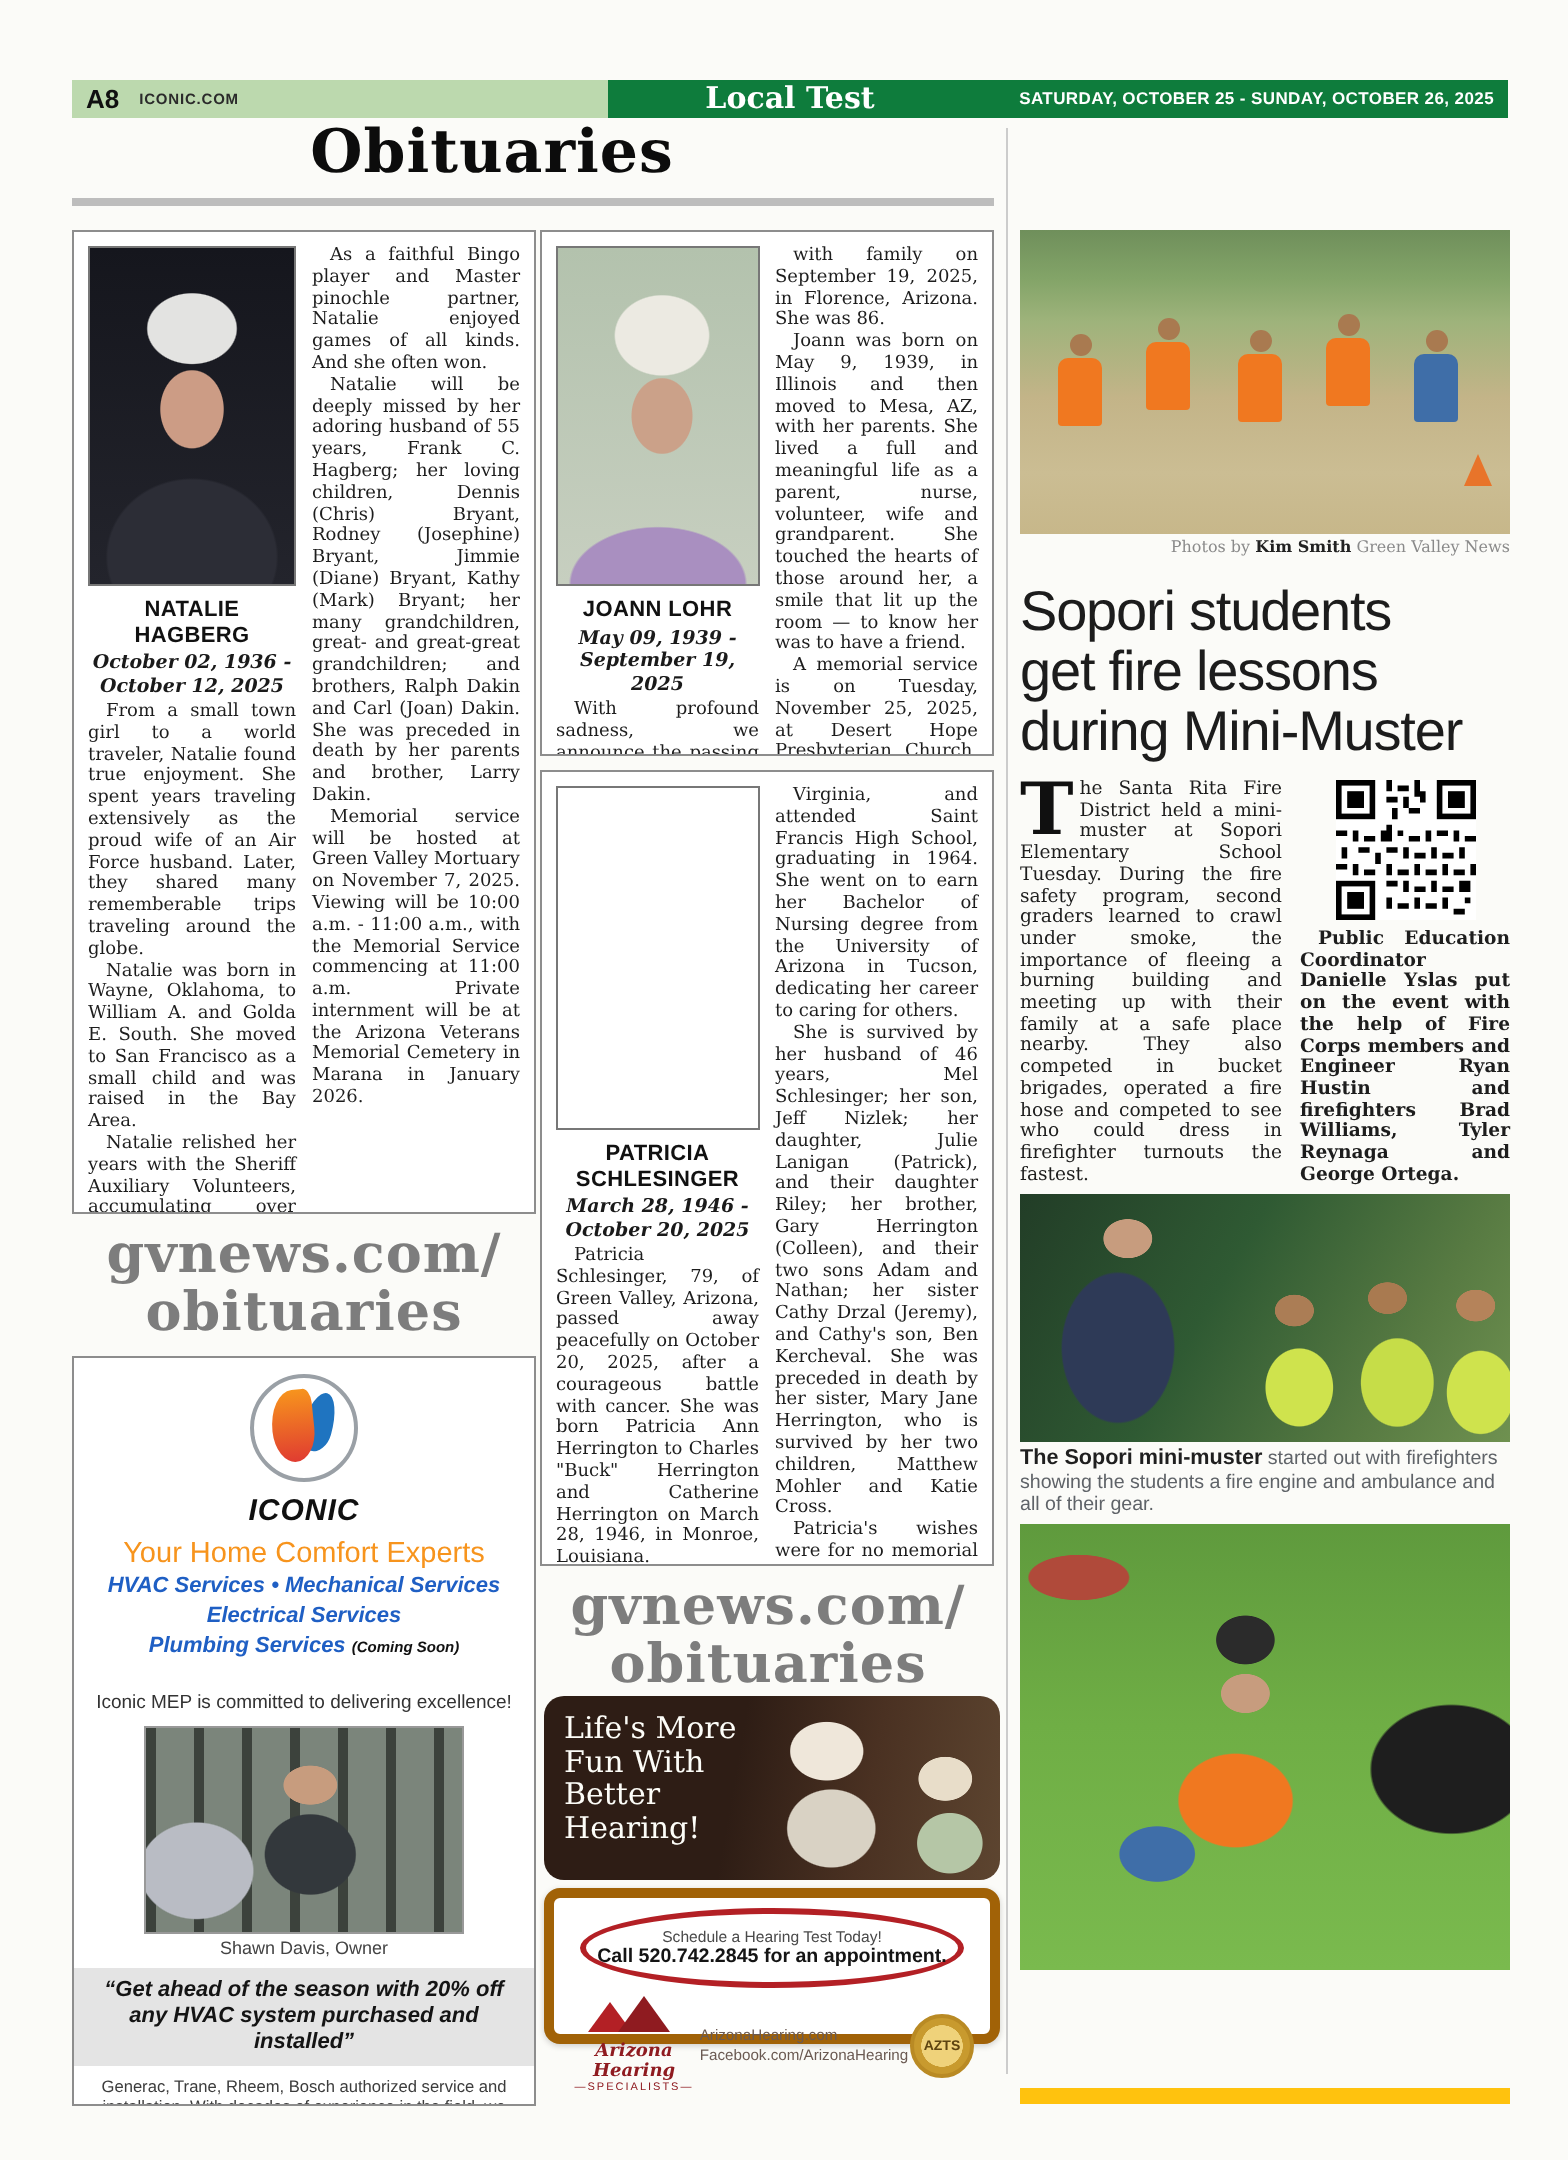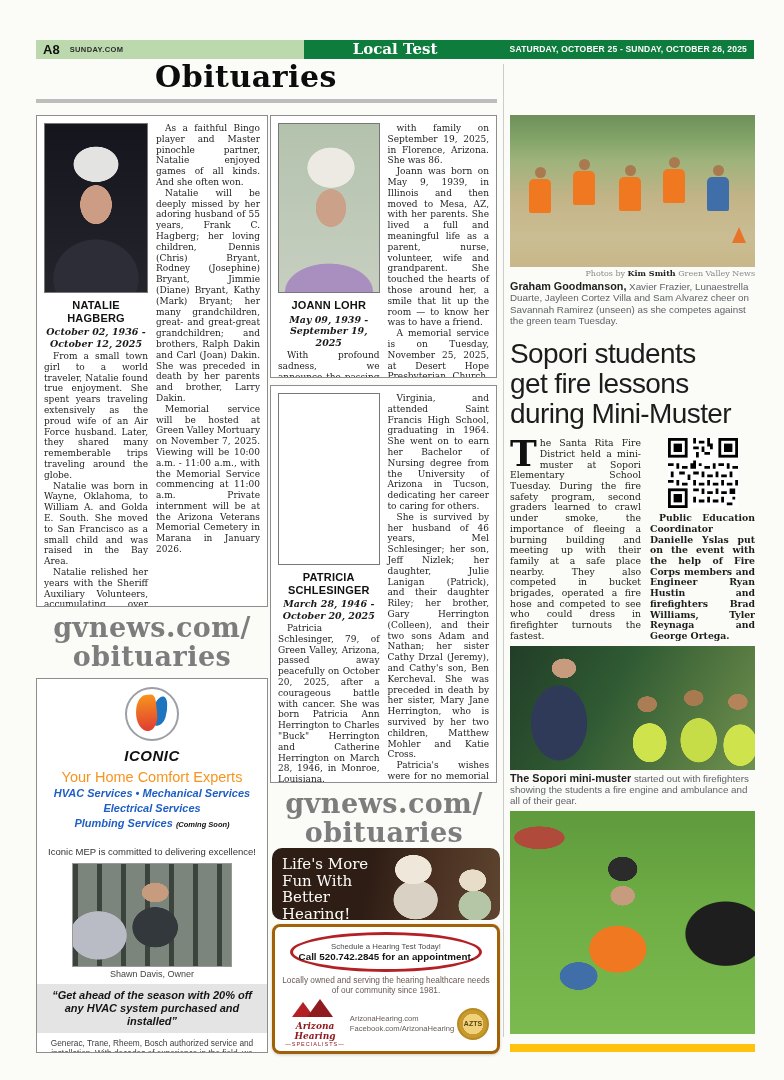--- a/index.html
+++ b/index.html
@@ -71,28 +71,28 @@
       radial-gradient(40px 34px at 16% 70%, #b9bcc4 0 70%, transparent 72%),
       repeating-linear-gradient(90deg,#3c423c 0 5px,#7b857b 5px 24px),
       linear-gradient(#8d9a86,#97917f);}
   .ic-owner{font:400 9px/11px "Liberation Sans",sans-serif;color:#444;margin-top:2px;}
   .ic-quote{background:#e4e4e4;margin-top:4px;padding:5px 6px;
             font:italic 700 11px/13px "Liberation Sans",sans-serif;color:#141414;}
   .ic-details{font:400 8.3px/10px "Liberation Sans",sans-serif;color:#3c3c3c;margin:5px 8px 0;}
   .ic-phone{font:400 8.8px/11px "Liberation Sans",sans-serif;color:#e8402a;margin-top:4px;}
   
   .hear{position:absolute;left:272px;top:848px;width:228px;height:204px;}
-  .hear-top{height:72px;border-radius:10px;position:relative;overflow:hidden;background:
+  .hear-top{height:92px;border-radius:10px;position:relative;overflow:hidden;background:
       radial-gradient(30px 24px at 62% 30%, #efe7da 0 60%, transparent 62%),
       radial-gradient(34px 30px at 63% 72%, #d9d2c4 0 64%, transparent 66%),
       radial-gradient(22px 18px at 88% 45%, #e8ddc9 0 60%, transparent 62%),
       radial-gradient(26px 24px at 89% 80%, #b5c6a6 0 62%, transparent 64%),
       linear-gradient(100deg,#2e1d15 0 42%,#4a3122 70%,#5d4530 100%);}
   .hear-head{position:absolute;left:10px;top:8px;font:400 15px/16.5px "DejaVu Serif",serif;color:#fdfdf8;}
-  .hear-card{margin-top:4px;height:130px;background:#fff;border:3px solid #a16207;border-radius:8px;
+  .hear-card{margin-top:4px;height:78px;background:#fff;border:5px solid #a16207;border-radius:8px;
              box-shadow:0 1px 3px rgba(0,0,0,.18);box-sizing:border-box;padding:5px 6px;text-align:center;}
   .hear-oval{width:186px;height:34px;margin:0 auto;border:3px solid #b32025;border-radius:50%;
              display:flex;flex-direction:column;align-items:center;justify-content:center;}
   .hear-cta1{font:400 7.8px/9px "Liberation Sans",sans-serif;color:#4a4a4a;}
   .hear-cta2{font:700 9.8px/11px "Liberation Sans",sans-serif;color:#141414;}
   .hear-body{font:400 8.3px/9.6px "Liberation Sans",sans-serif;color:#6b5a52;margin-top:4px;}
   .hear-logos{display:flex;align-items:center;justify-content:space-between;margin-top:4px;padding:0 2px;}
   .ah-logo{width:64px;text-align:center;}
   .ah-mtn{display:inline-block;position:relative;width:46px;height:18px;}
   .ah-mtn i{position:absolute;left:0;bottom:0;width:0;height:0;
@@ -150,21 +150,21 @@
   .ybar{position:absolute;left:510px;top:1044px;width:245px;height:8px;background:#ffc20e;}
 </style>
 </head>
 <body>
 
 <div class="page">
 
   <div class="hdr">
     <div class="hdr-left">
       <span class="hdr-page">A8</span>
-      <span class="hdr-site">SUNDAY.COM</span>
+      <span class="hdr-site">ICONIC.COM</span>
     </div>
     <div class="hdr-right"></div>
     <div class="hdr-title">Local Test</div>
     <div class="hdr-dates">SATURDAY, OCTOBER 25 - SUNDAY, OCTOBER 26, 2025</div>
   </div>
 
   <div class="obit-title">Obituaries</div>
   <div class="obit-rule"></div>
   <div class="vdiv"></div>
 
@@ -257,21 +257,20 @@
       <div class="hear-head prelines">Life's More
 Fun With
 Better
 Hearing!</div>
     </div>
     <div class="hear-card">
       <div class="hear-oval">
         <div class="hear-cta1">Schedule a Hearing Test Today!</div>
         <div class="hear-cta2">Call 520.742.2845 for an appointment.</div>
       </div>
-      <div class="hear-body">Locally owned and serving the hearing healthcare needs of our community since 1981.</div>
       <div class="hear-logos">
         <div class="ah-logo">
           <span class="ah-mtn"><i></i><b></b></span>
           <div class="ah-name">Arizona Hearing</div>
           <div class="ah-sub">—SPECIALISTS—</div>
         </div>
         <div class="hear-links">
           <div>ArizonaHearing.com</div>
           <div>Facebook.com/ArizonaHearing</div>
         </div>
@@ -283,21 +282,20 @@
   <div class="art">
     <div class="photo ph1">
       <div class="kid" style="left:18px;top:52px;"></div>
       <div class="kid" style="left:62px;top:44px;"></div>
       <div class="kid" style="left:108px;top:50px;"></div>
       <div class="kid" style="left:152px;top:42px;"></div>
       <div class="kid blue" style="left:196px;top:50px;"></div>
       <div class="cone" style="left:222px;top:112px;"></div>
     </div>
     <div class="credit"><span>Photos by </span><b>Kim Smith</b><span> Green Valley News</span></div>
-    <div class="caption"><b>Graham Goodmanson,</b><span> Xavier Frazier, Lunaestrella Duarte, Jayleen Cortez Villa and Sam Alvarez cheer on Savannah Ramirez (unseen) as she competes against the green team Tuesday.</span></div>
 
     <div class="headline prelines">Sopori students
 get fire lessons
 during Mini-Muster</div>
 
     <div class="body-cols">
       <div class="bc-left">
         <p><span class="dropcap">T</span><span>he Santa Rita Fire District held a mini-muster at Sopori Elementary School Tuesday. During the fire safety program, second graders learned to crawl under smoke, the importance of fleeing a burning building and meeting up with their family at a safe place nearby. They also competed in bucket brigades, operated a fire hose and competed to see who could dress in firefighter turnouts the fastest.</span></p>
       </div>
       <div class="bc-right">

